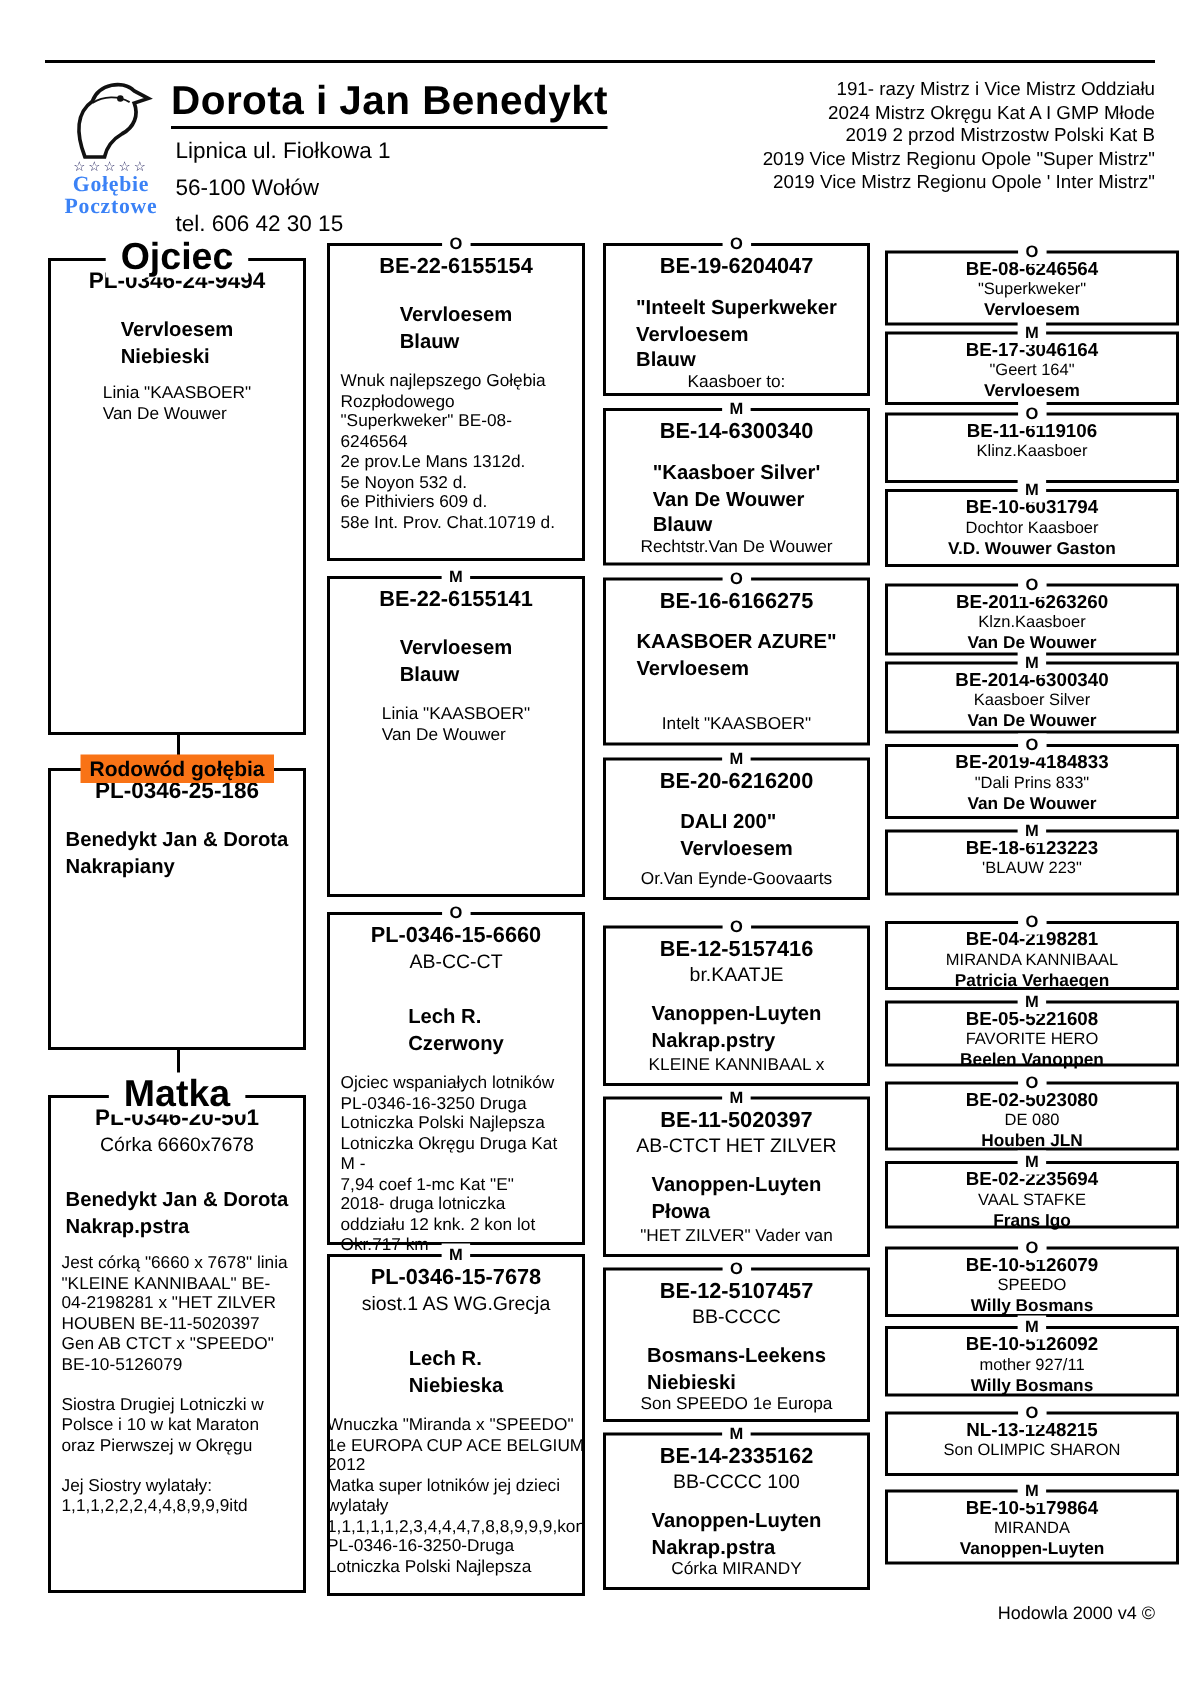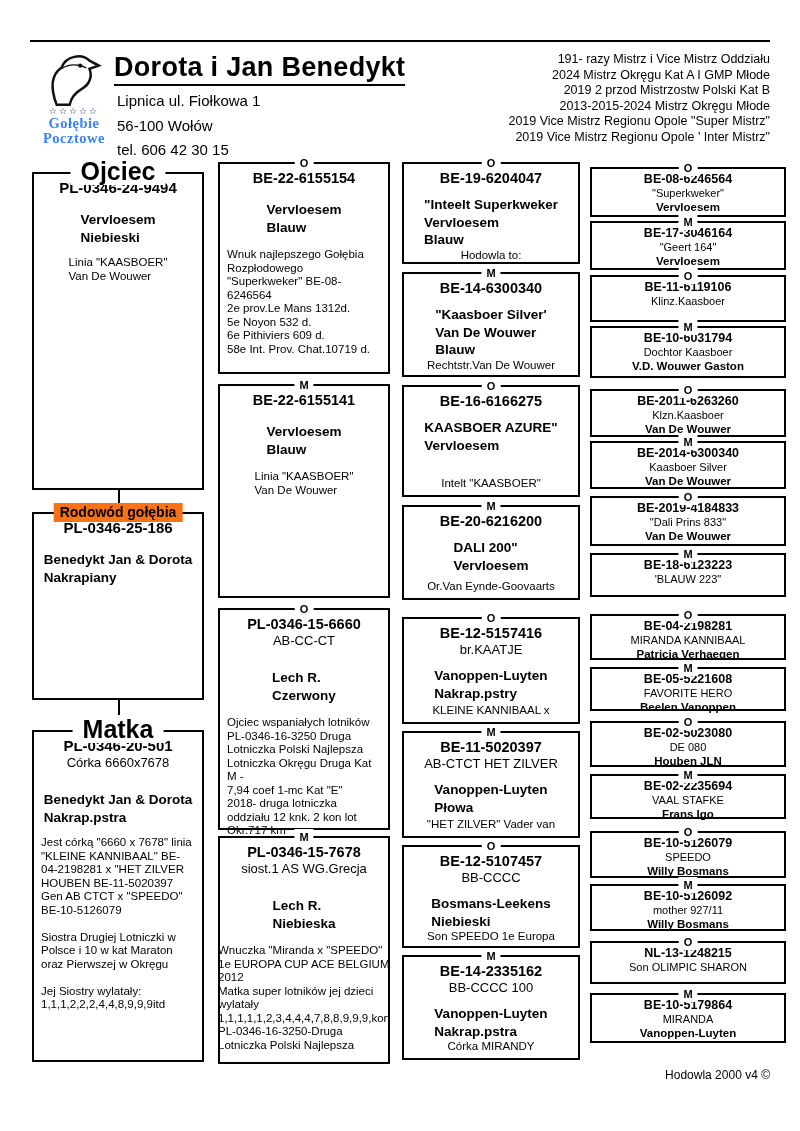--- a/index.html
+++ b/index.html
@@ -71,21 +71,20 @@
     <div class="title">Dorota i Jan Benedykt</div>
     <div class="addr">Lipnica ul. Fiołkowa 1</div>
     <div class="addr">56-100 Wołów</div>
     <div class="addr">tel. 606 42 30 15</div>
   </div>
 
   <div class="ach">
     <div>191- razy Mistrz i Vice Mistrz Oddziału</div>
     <div>2024 Mistrz Okręgu Kat A I GMP  Młode</div>
     <div>2019 2 przod Mistrzostw Polski Kat B</div>
-    <div>2013-2015-2024 Mistrz Okręgu Młode</div>
     <div>2019 Vice Mistrz Regionu Opole "Super Mistrz"</div>
     <div>2019 Vice Mistrz Regionu Opole ' Inter Mistrz"</div>
   </div>
 
   <div class="vline" style="top:490px;height:22px;"></div>
   <div class="vline" style="top:700px;height:30px;"></div>
 
   <div class="pbox c1" style="top:172px;height:318px;">
     <span class="biglabel">Ojciec</span>
     <div class="ring">PL-0346-24-9494</div>
@@ -160,21 +159,21 @@
 1,1,1,1,1,2,3,4,4,4,7,8,8,9,9,9,kon
 PL-0346-16-3250-Druga Lotniczka Polski Najlepsza</div>
   </div>
 
   <div class="pbox c3" style="top:162px;height:102px;">
     <span class="sex">O</span>
     <div class="ring">BE-19-6204047</div>
     <div class="names">"Inteelt Superkweker
 Vervloesem
 Blauw</div>
-    <div class="info">Hodowla to:</div>
+    <div class="info">Kaasboer to:</div>
   </div>
 
   <div class="pbox c3" style="top:272px;height:105px;">
     <span class="sex">M</span>
     <div class="ring">BE-14-6300340</div>
     <div class="names">"Kaasboer Silver'
 Van De Wouwer
 Blauw</div>
     <div class="info">Rechtstr.Van De Wouwer</div>
   </div>

